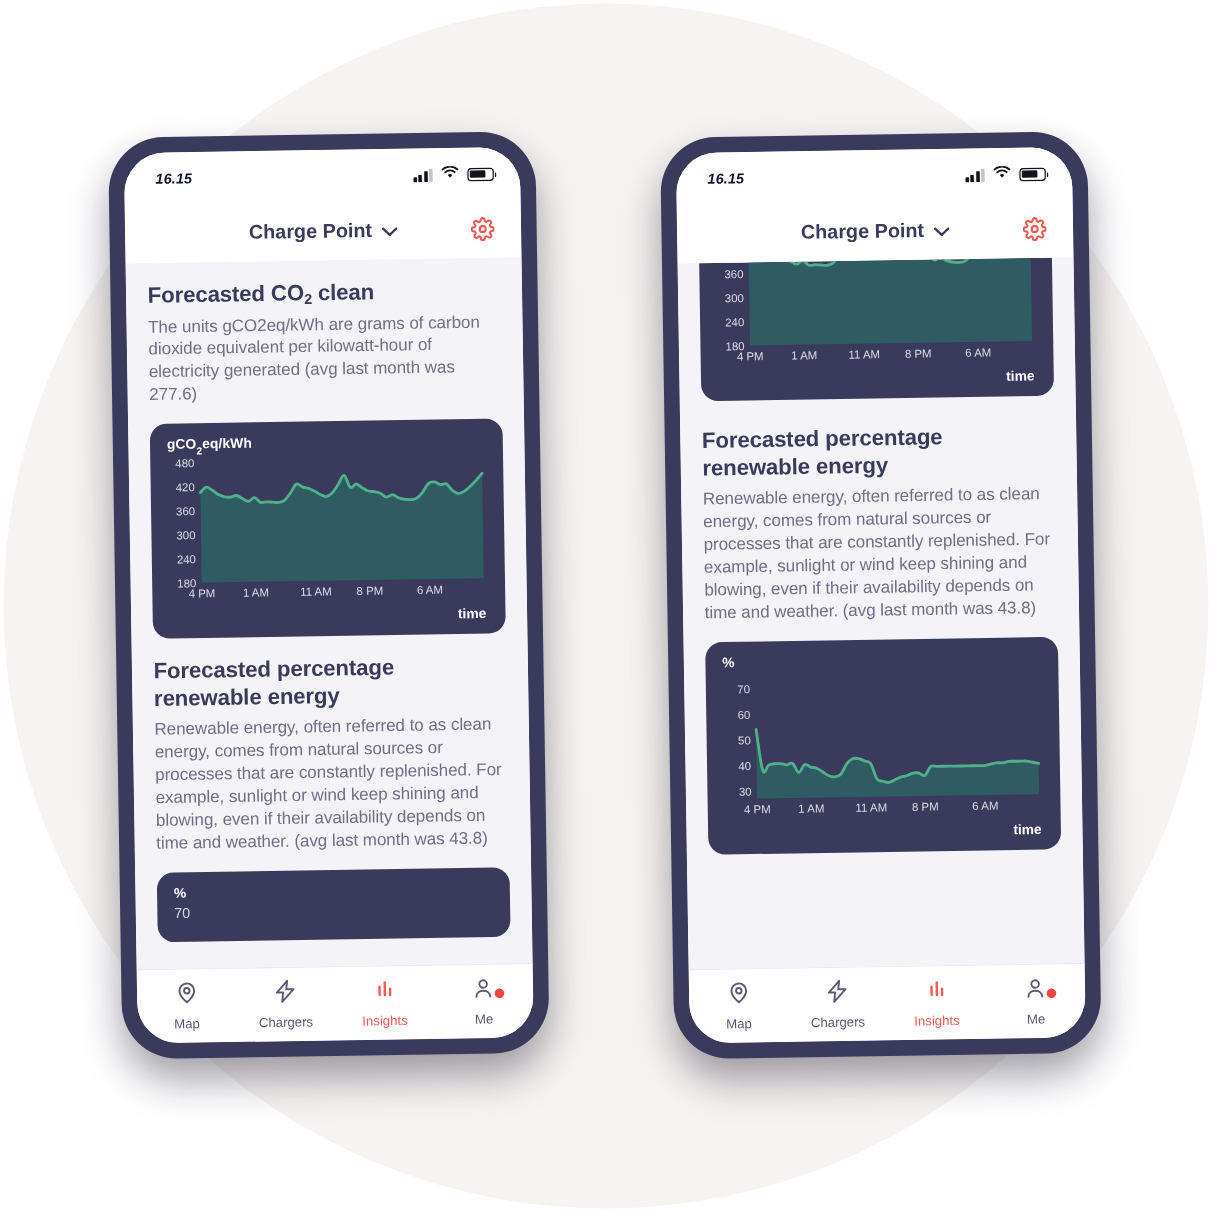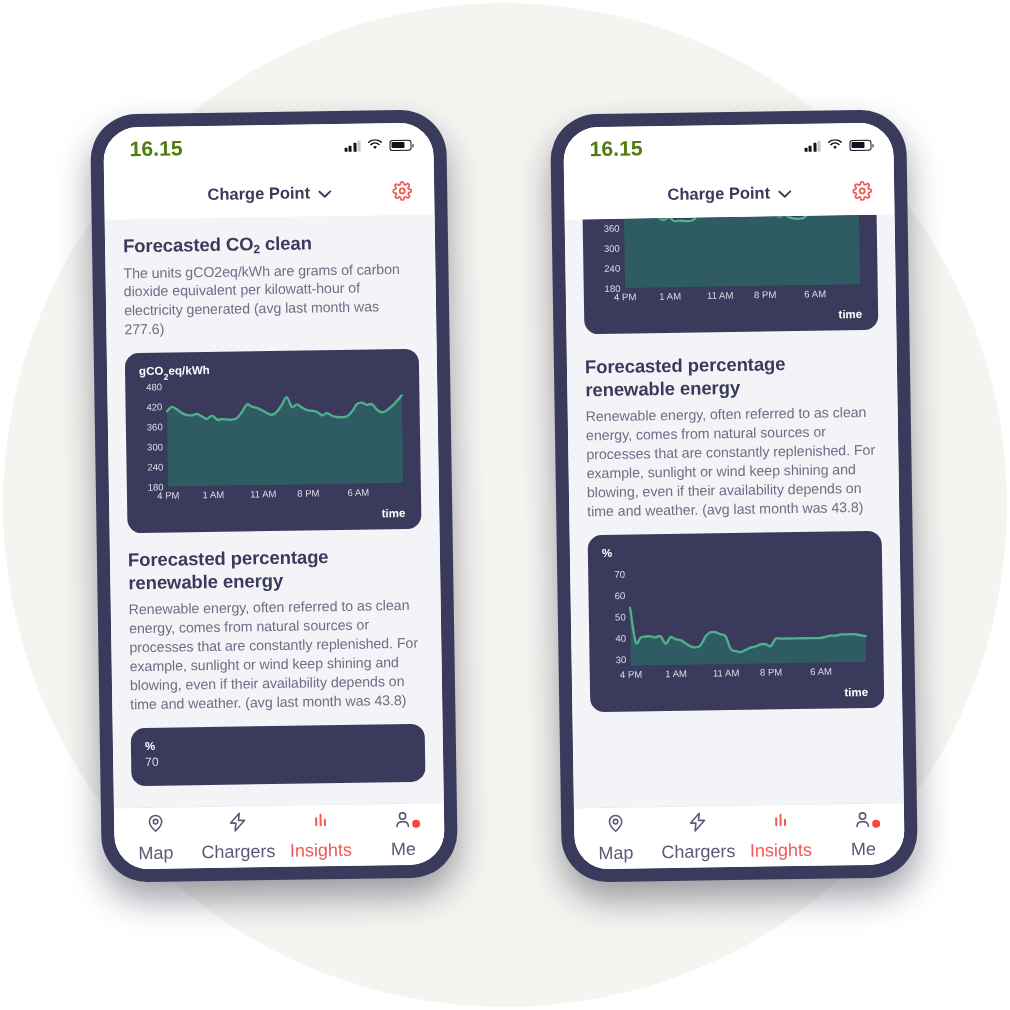--- a/index.html
+++ b/index.html
@@ -50,22 +50,23 @@
   .statusbar{
     height:44px;
     flex:0 0 44px;
     display:flex;
     align-items:center;
     justify-content:space-between;
     padding:0 22px 0 26px;
     background:#fff;
   }
   .status-time{
-    font-size:21px; font-weight:bold; color:#4d7c0f;
+    font-size:12px; font-weight:bold; color:#0f172a;
     letter-spacing:.1px;
+    font-style:italic;
   }
   .status-icons{ display:flex; align-items:center; gap:7px; }
   .sig{ display:flex; align-items:flex-end; gap:1.5px; height:11px; }
   .sig i{ width:3px; background:#12121c; border-radius:.5px; display:block; }
   .sig i:nth-child(1){height:4px}
   .sig i:nth-child(2){height:6px}
   .sig i:nth-child(3){height:8.5px}
   .sig i:nth-child(4){height:11px;background:#c3c3cc}
   .batt{
     width:22px;height:11px;border:1.4px solid #12121c;border-radius:3px;
@@ -138,21 +139,21 @@
     flex:0 0 62px;
     background:#fff;
     display:flex; align-items:center;
     border-top:1px solid #eceaf2;
   }
   .tab{
     flex:1; display:flex; flex-direction:column;
     align-items:center; justify-content:center; gap:5px;
     cursor:pointer; position:relative;
   }
-  .tab .tlabel{ font-size:18px; color:#5a5a78; font-weight:normal; }
+  .tab .tlabel{ font-size:11px; color:#5a5a78; font-weight:normal; }
   .tab.active .tlabel{ color:#f05a53; }
   .badge{
     position:absolute; width:8px; height:8px; border-radius:50%;
     background:#f4483f; top:11px; right:calc(50% - 17px);
   }
 </style>
 </head>
 <body>
 
 <div id="stage">

